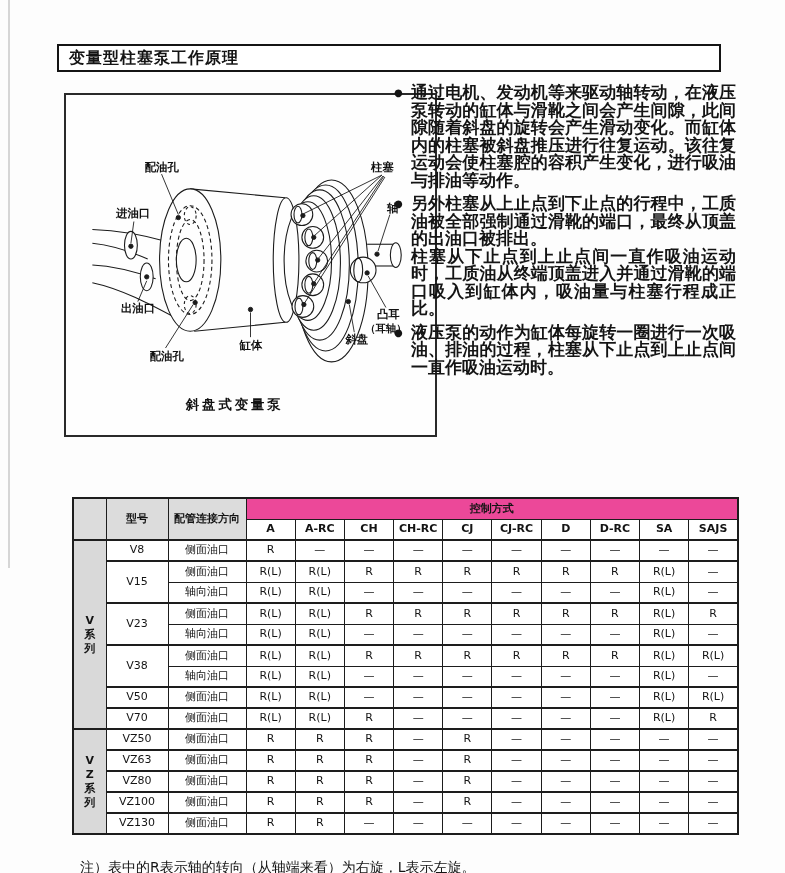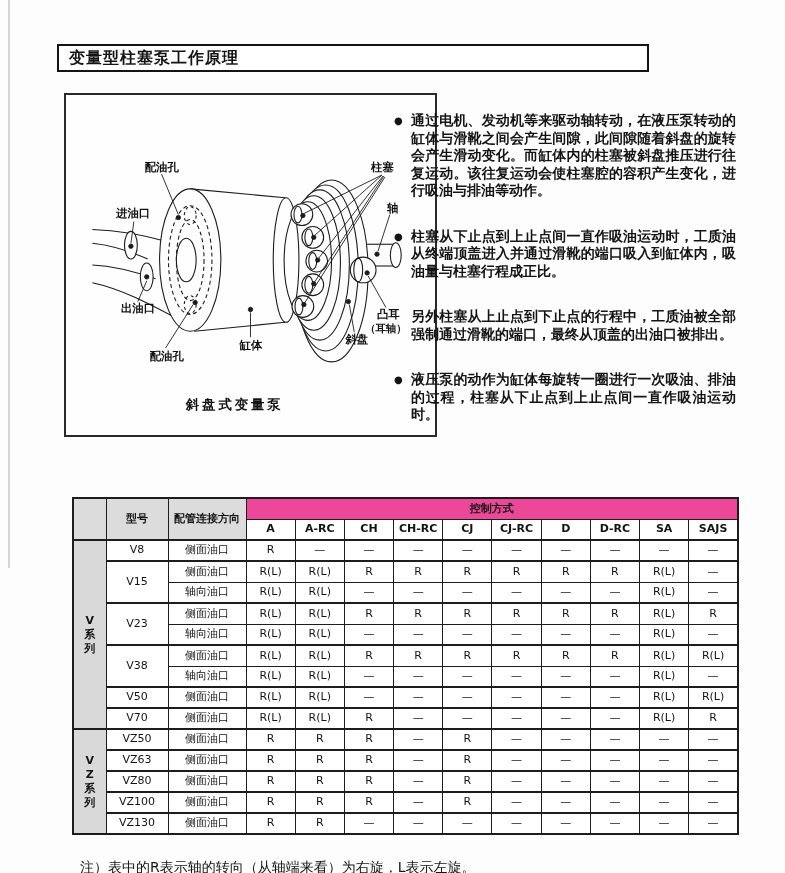--- a/index.html
+++ b/index.html
@@ -2,38 +2,38 @@
 <html lang="zh"><head>
 <meta charset="utf-8">
 <style>
   * { margin:0; padding:0; box-sizing:border-box; }
   html,body { background:#ffffff; }
   body { font-family:"DejaVu Sans", sans-serif; color:#141414; }
   .page { position:relative; width:785px; height:873px; background:#fdfdfd; overflow:hidden; }
   .scan-edge-left { position:absolute; left:8px; top:0; width:2px; height:568px; background:#d6d6d6; }
 
   
-  .section-title { position:absolute; left:57px; width:592px; height:28px; background:#fff;
+  .section-title { position:absolute; left:57px; width:664px; height:28px; background:#fff;
     border:2px solid #141414; font-size:16px; font-weight:bold; line-height:24px; padding-left:10px;
     letter-spacing:1px; }
   .section-title.first { top:44px; }
   .section-title.second { top:451px; }
 
   
   .diagram-box { position:absolute; left:64px; top:93px; width:373px; height:344px;
     border:2px solid #2a2a2a; background:#fefefe; }
   .diagram-box svg { display:block; width:100%; height:100%; }
   .dlabel { font-size:11.5px; font-weight:600; fill:#111; }
   .dcaption { font-size:13.5px; font-weight:600; fill:#111; letter-spacing:3px; }
 
   
   .bullets { position:absolute; left:394px; top:84px; width:342px; list-style:none; }
   .bullets li { position:relative; padding-left:17px; margin-bottom:6px; }
   .bullets li .marker { position:absolute; left:0; top:3px; font-size:10px; }
-  .bullets p { font-size:14px; line-height:17.5px; font-weight:600; text-align:justify;margin-top:28px; }
+  .bullets p { font-size:17px; line-height:17.5px; font-weight:600; text-align:justify; }
 
   
   .table-wrap { position:absolute; left:72px; top:497px; width:667px; }
   table.models { width:667px; table-layout:fixed; border-collapse:collapse; background:#fff; }
   table.models th, table.models td { border:1px solid #1d1d1d; text-align:center; vertical-align:middle;
     font-size:11px; line-height:1.1; padding:0; height:21px; overflow:hidden; }
   table.models { border:2px solid #1d1d1d; }
   th.corner, th.model-h, th.piping-h { background:#dcdcdc; font-weight:600; }
   th.control-h { background:#ec4899; font-weight:600; height:20px; }
   th.ctrl-col { background:#fff; font-weight:bold; height:23px; font-size:11px; }
@@ -156,22 +156,22 @@
     </svg>
   </div>
 
   <ul class="bullets">
     <li>
       <span class="marker">●</span>
       <p>通过电机、发动机等来驱动轴转动，在液压泵转动的缸体与滑靴之间会产生间隙，此间隙随着斜盘的旋转会产生滑动变化。而缸体内的柱塞被斜盘推压进行往复运动。该往复运动会使柱塞腔的容积产生变化，进行吸油与排油等动作。</p>
     </li>
     <li>
       <span class="marker">●</span>
+      <p>另外柱塞从上止点到下止点的行程中，工质油被全部强制通过滑靴的端口，最终从顶盖的出油口被排出。</p>
       <p>柱塞从下止点到上止点间一直作吸油运动时，工质油从终端顶盖进入并通过滑靴的端口吸入到缸体内，吸油量与柱塞行程成正比。</p>
-      <p>另外柱塞从上止点到下止点的行程中，工质油被全部强制通过滑靴的端口，最终从顶盖的出油口被排出。</p>
     </li>
     <li>
       <span class="marker">●</span>
       <p>液压泵的动作为缸体每旋转一圈进行一次吸油、排油的过程，柱塞从下止点到上止点间一直作吸油运动时。</p>
     </li>
   </ul>
 
 
   <div class="table-wrap">
     <table class="models">

